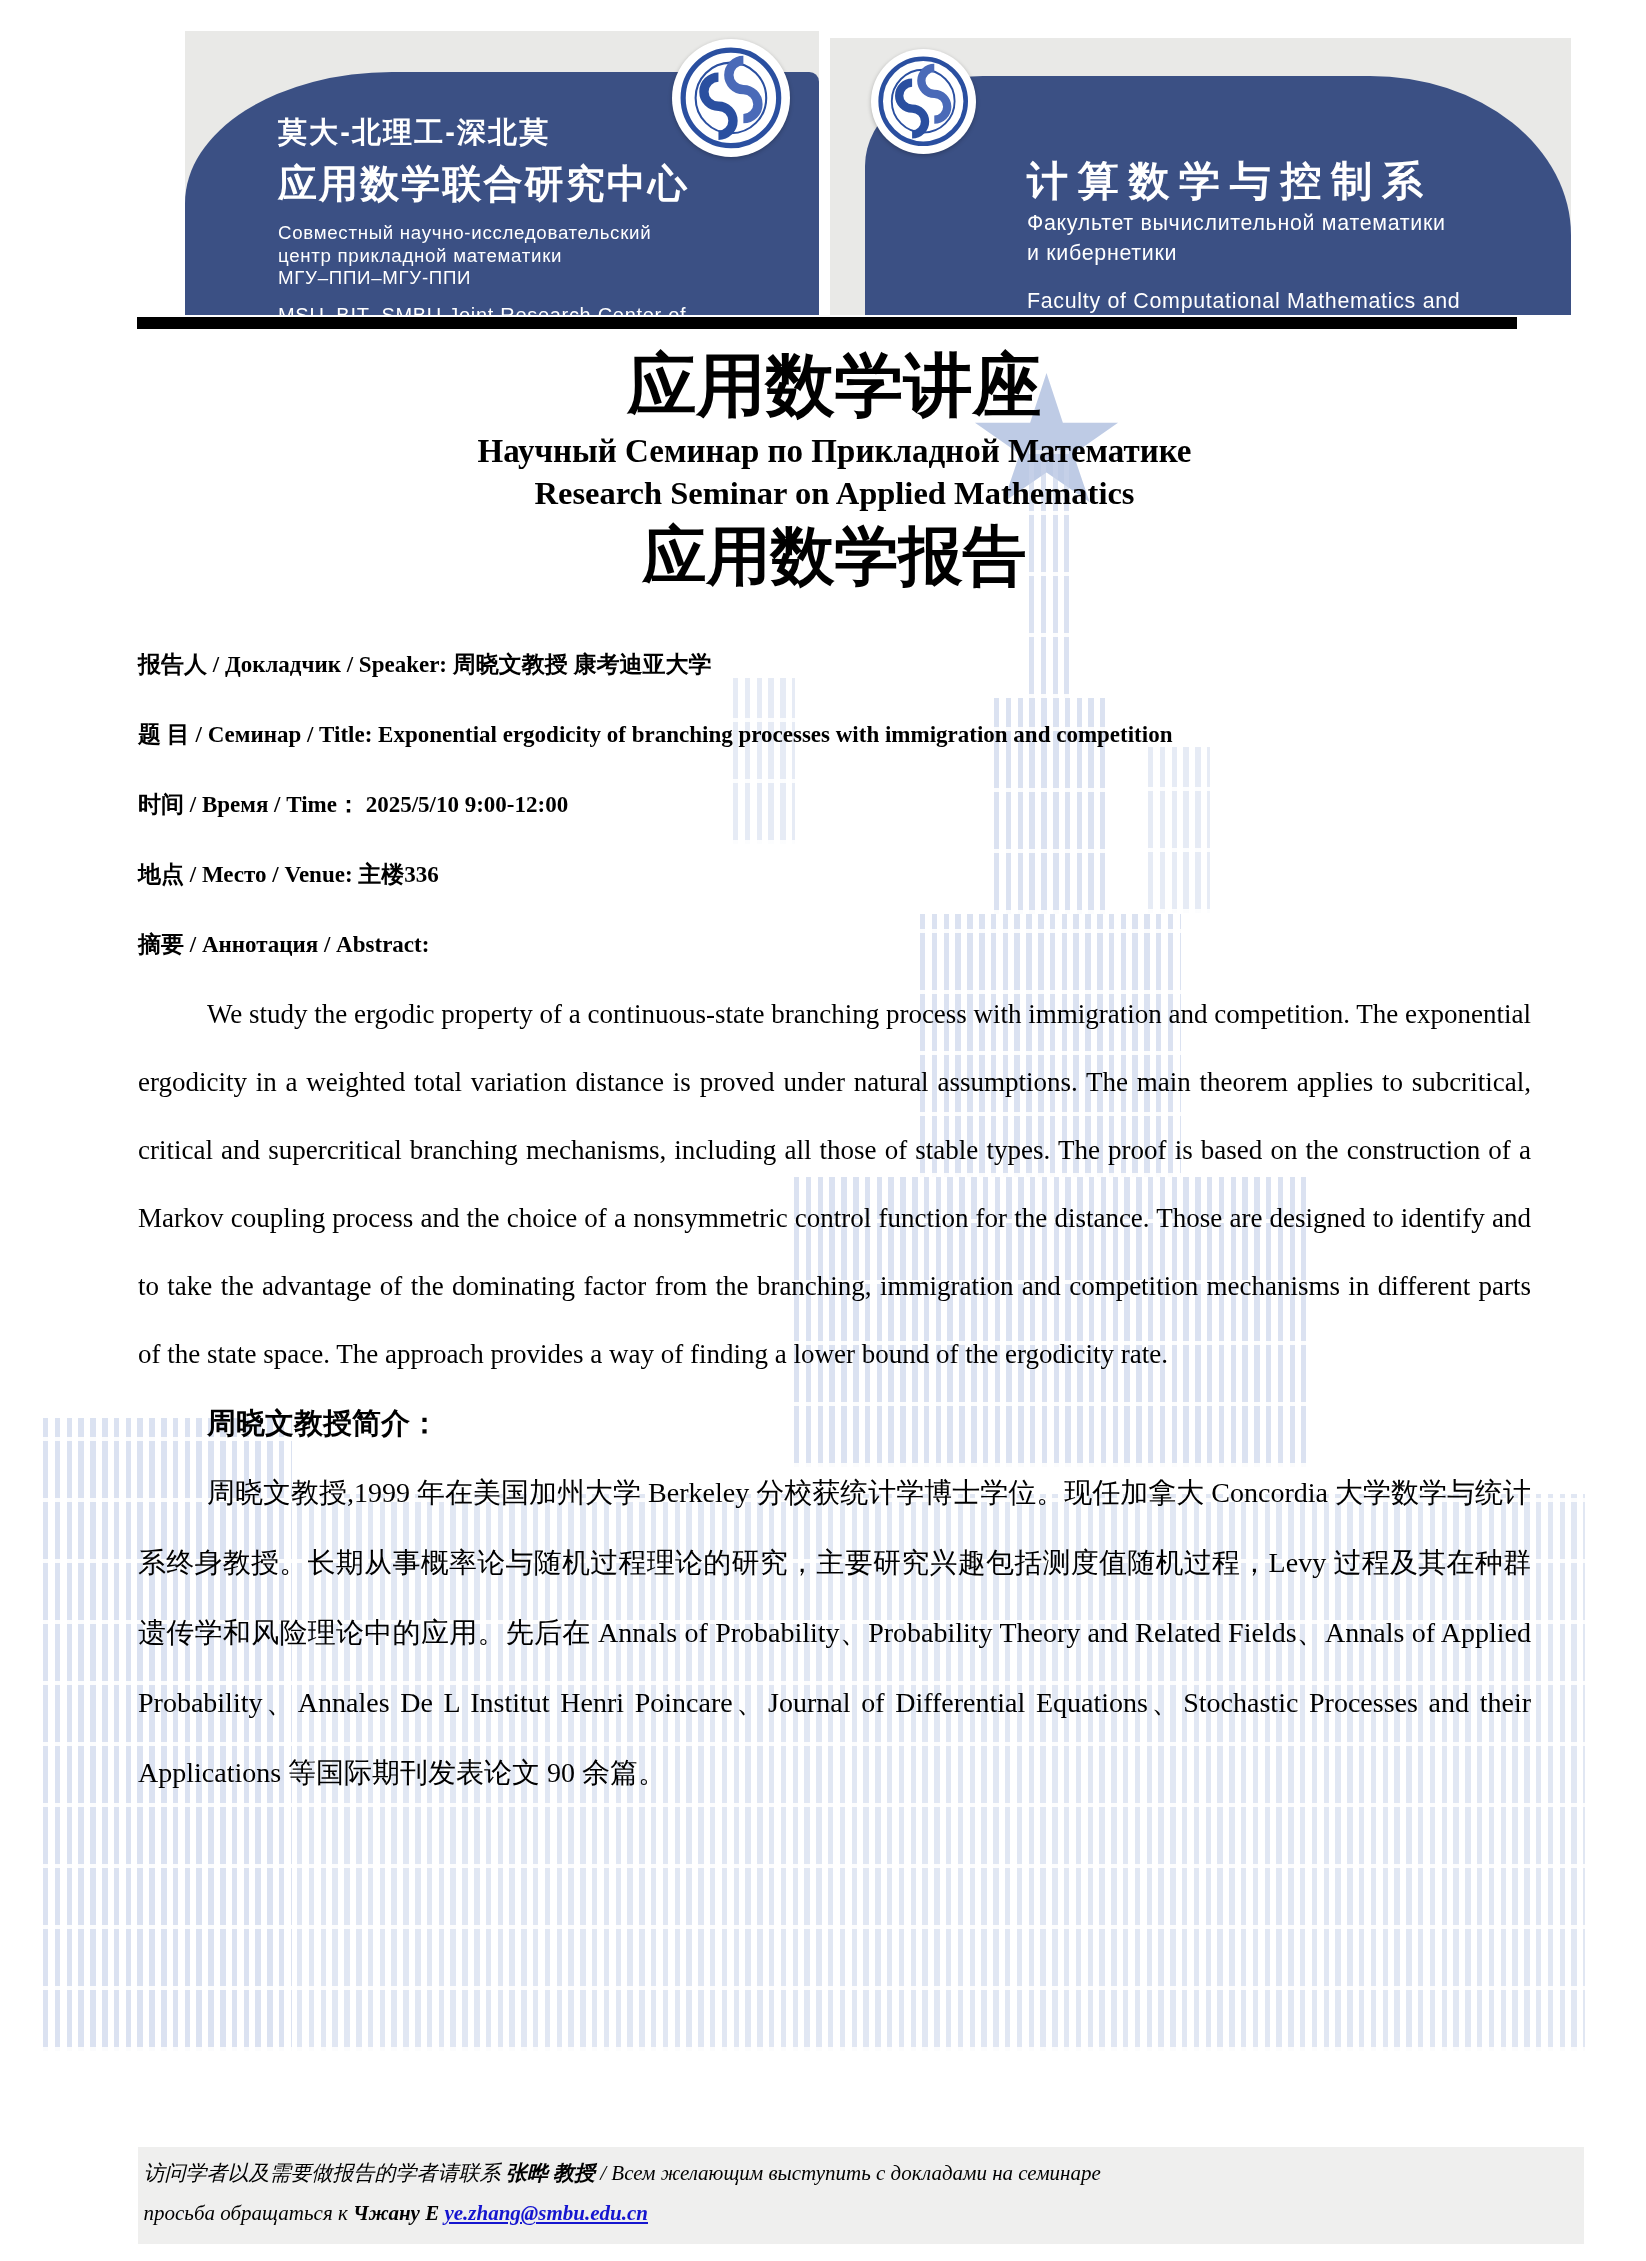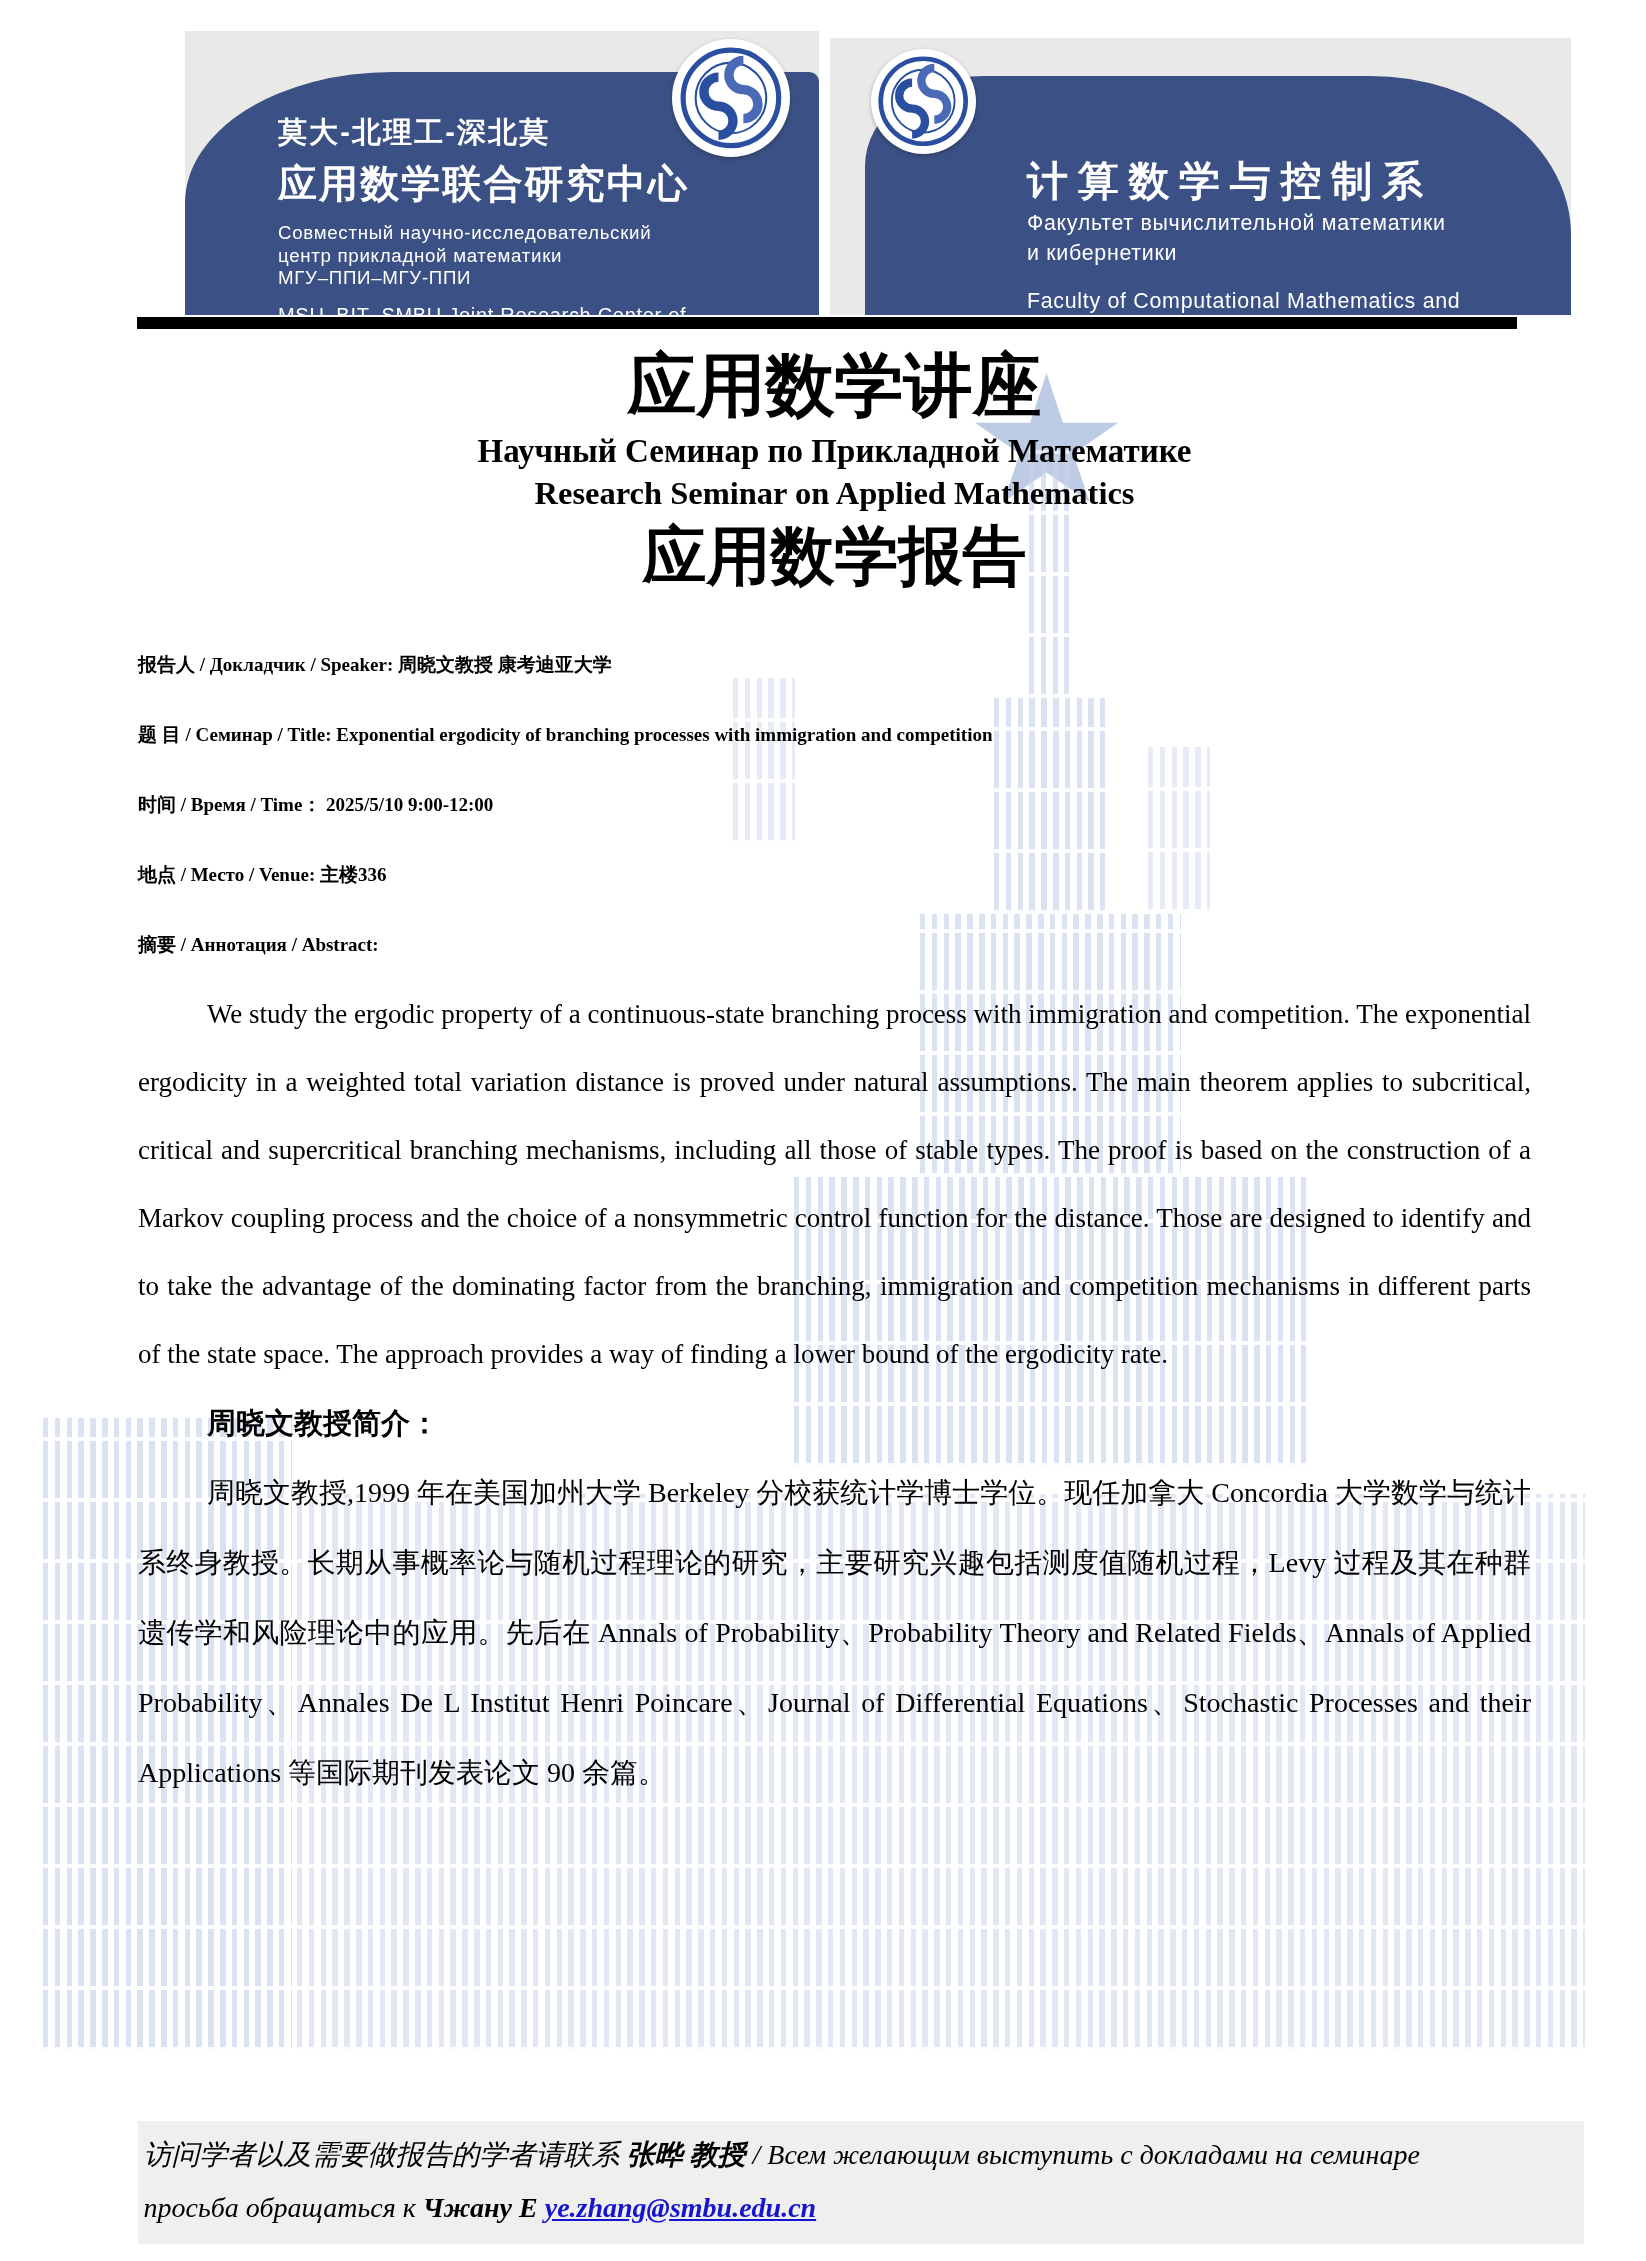--- a/index.html
+++ b/index.html
@@ -67,30 +67,30 @@
   .logo svg{width:88%;height:88%;}
   
   .rule{position:absolute;left:137px;top:317px;width:1380px;height:11.8px;background:#000;z-index:2;}
   
   main{position:relative;z-index:1;margin:0 115px 0 138px;padding-top:344px;}
   .t-zh-main{font-size:69px;font-weight:600;text-align:center;margin:0;line-height:1.22;}
   .t-ru{font-size:33px;font-weight:bold;text-align:center;margin:1.4px 0 0 0;line-height:1.3;}
   .t-en{font-size:32.5px;font-weight:bold;text-align:center;margin:0;line-height:1.3;}
   .t-zh-sub{font-size:64px;font-weight:600;text-align:center;margin:0;line-height:1.3;}
   .info{margin-top:32px;}
-  .info p{margin:0;font-size:19px;font-weight:bold;line-height:70px;text-align:justify;}
+  .info p{margin:0;font-size:23px;font-weight:bold;line-height:70px;text-align:justify;}
   .info .val{font-weight:bold;}
   .abstract{margin:0;font-size:27px;line-height:68px;text-align:justify;text-indent:69px;}
   .bio-head{margin:0;font-size:29px;font-weight:bold;line-height:70px;text-indent:69px;}
   .bio{margin:0;font-size:28px;line-height:70px;text-align:justify;text-indent:69px;}
   
   footer{
     position:absolute;left:138px;right:62px;bottom:17.3px;z-index:1;
     background:var(--footer-bg);
-    font-style:italic;font-size:28px;line-height:1.9;
+    font-style:italic;font-size:21px;line-height:1.9;
     padding:7px 12.4px 9.7px 5.5px;
   }
   footer p{margin:0;}
   .contact-bold{font-weight:bold;}
   .email-link{color:var(--link-blue);font-weight:bold;text-decoration:underline;font-style:italic;}
 </style>
 </head>
 <body>
 
 <div class="page">

